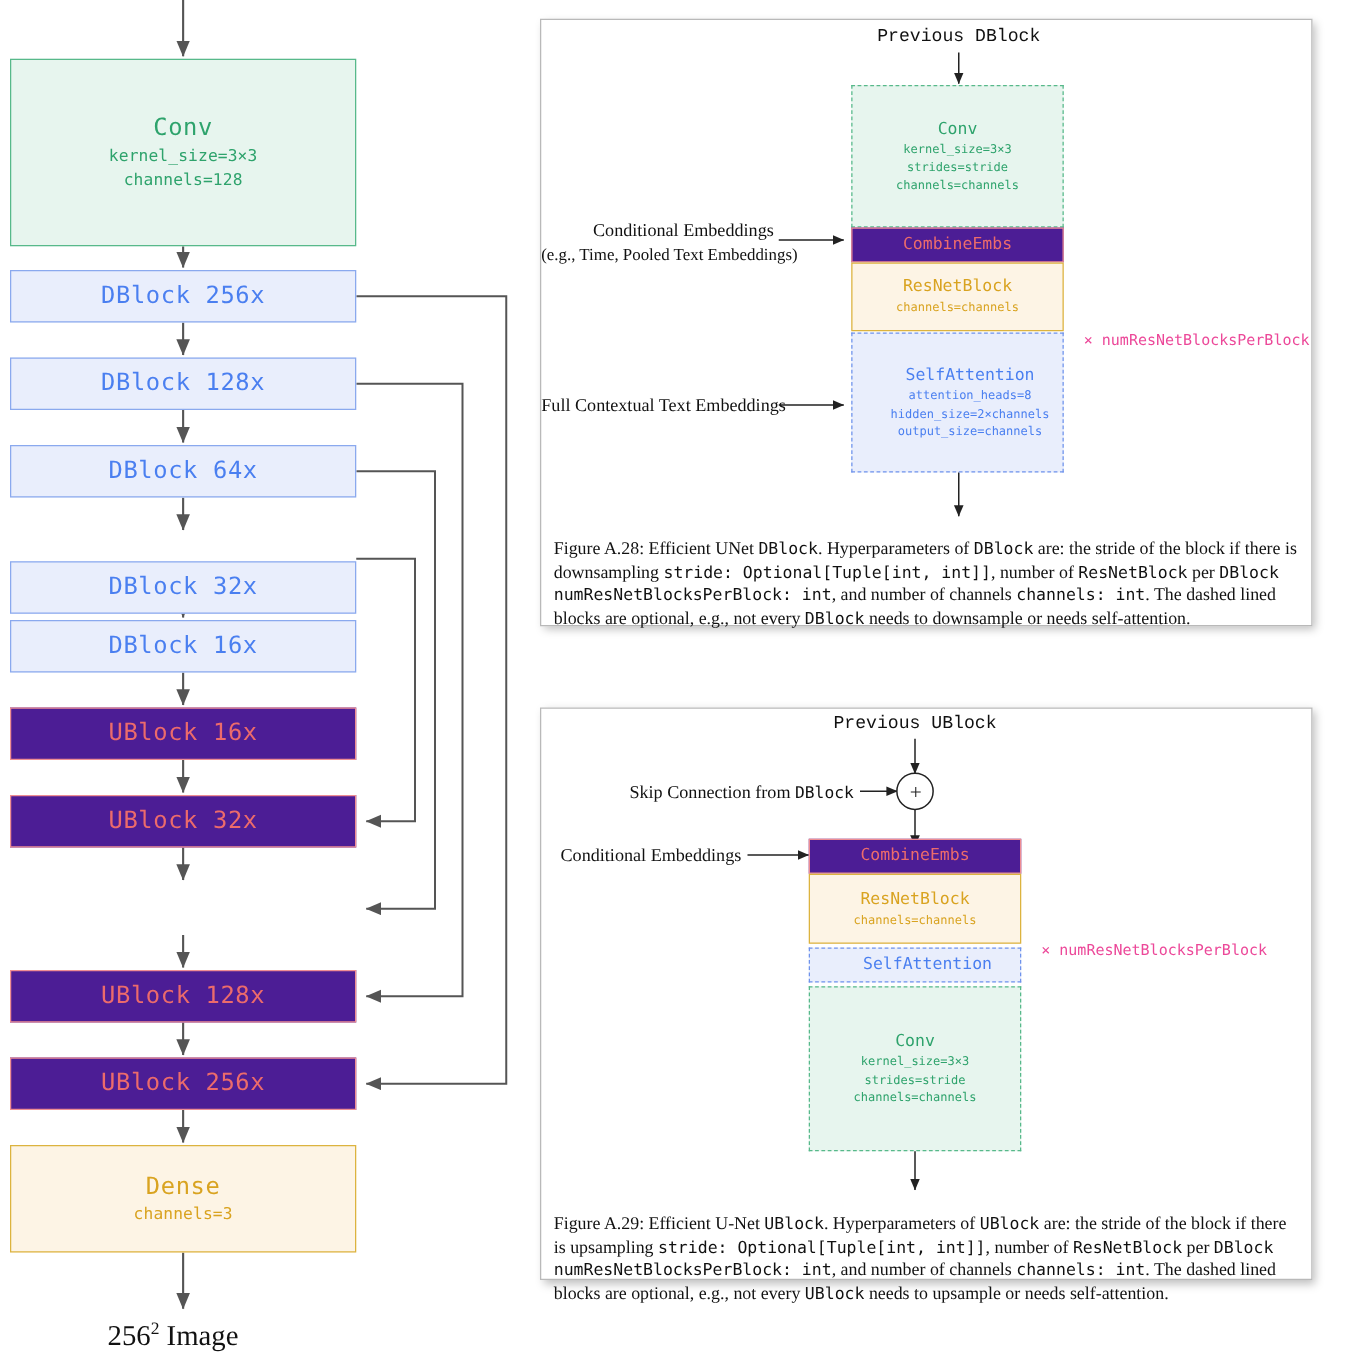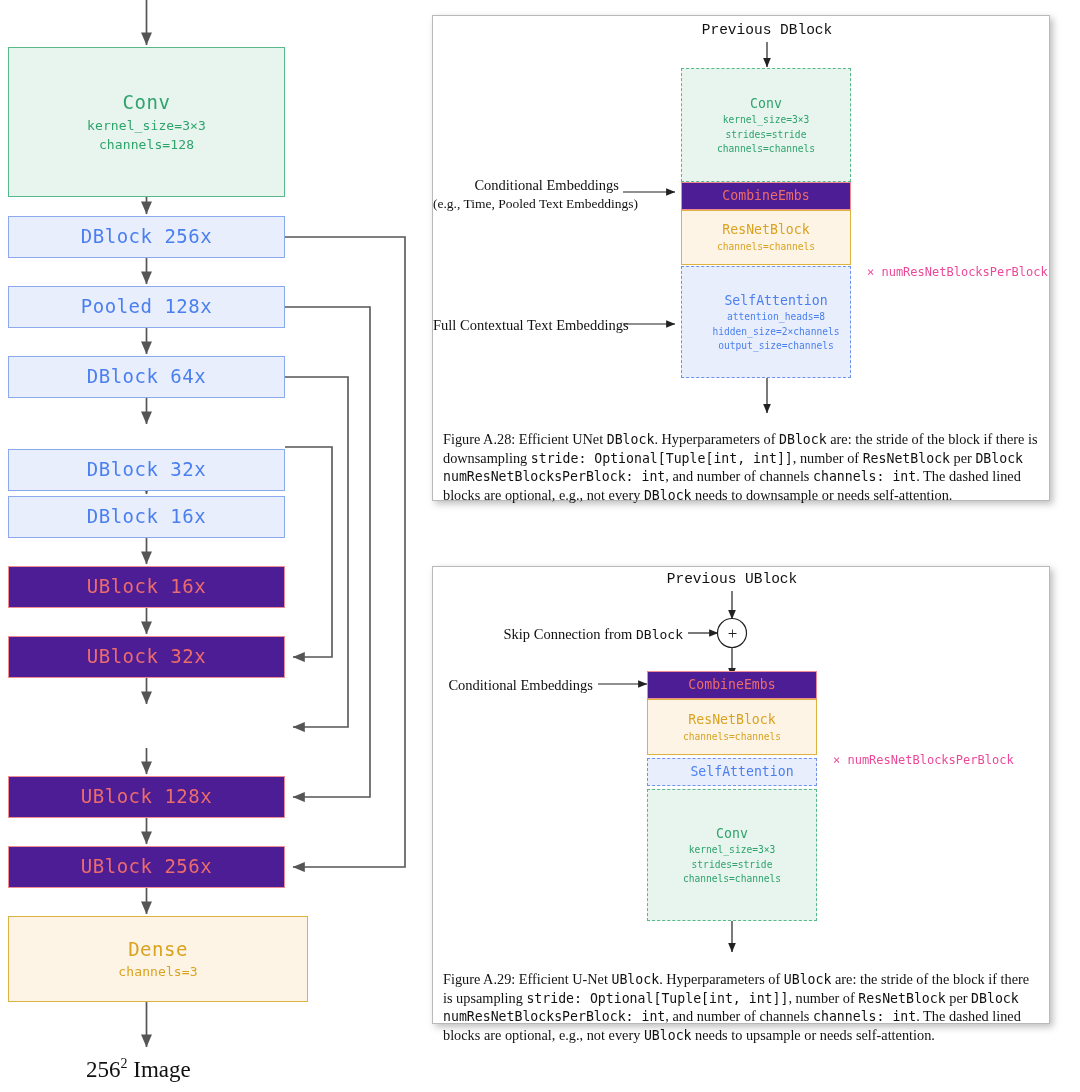--- a/index.html
+++ b/index.html
@@ -95,21 +95,21 @@
   <div class="blk green" style="left:8px;top:47px;width:277px;height:150px;">
     <div class="ttl">Conv</div>
     <div class="sub">kernel_size=3×3</div>
     <div class="sub">channels=128</div>
   </div>
 
   <div class="blk blue" style="left:8px;top:216px;width:277px;height:42px;">
     <div class="ttl">DBlock 256x</div>
     </div>
   <div class="blk blue" style="left:8px;top:286px;width:277px;height:42px;">
-    <div class="ttl">Pooled 128x</div>
+    <div class="ttl">DBlock 128x</div>
     </div>
   <div class="blk blue" style="left:8px;top:356px;width:277px;height:42px;">
     <div class="ttl">DBlock 64x</div>
     </div>
   <div class="blk blue" style="left:8px;top:449px;width:277px;height:42px;">
     <div class="ttl">DBlock 32x</div>
     </div>
   <div class="blk blue" style="left:8px;top:496px;width:277px;height:42px;">
     <div class="ttl">DBlock 16x</div>
     </div>
@@ -120,21 +120,21 @@
   <div class="blk red" style="left:8px;top:636px;width:277px;height:42px;">
     <div class="ttl">UBlock 32x</div>
     </div>
   <div class="blk red" style="left:8px;top:776px;width:277px;height:42px;">
     <div class="ttl">UBlock 128x</div>
     </div>
   <div class="blk red" style="left:8px;top:846px;width:277px;height:42px;">
     <div class="ttl">UBlock 256x</div>
     </div>
 
-  <div class="blk yellow" style="left:8px;top:916px;width:300px;height:86px;">
+  <div class="blk yellow" style="left:8px;top:916px;width:277px;height:86px;">
     <div class="ttl">Dense</div>
     <div class="sub">channels=3</div>
   </div>
 
   <div class="imglabel" style="left:86px;top:1056px;">
     <span>256</span><sup>2</sup><span> Image</span>
   </div>
 </div>
 
 <div class="panel" style="left:432px;top:15px;width:618px;height:486px;">

